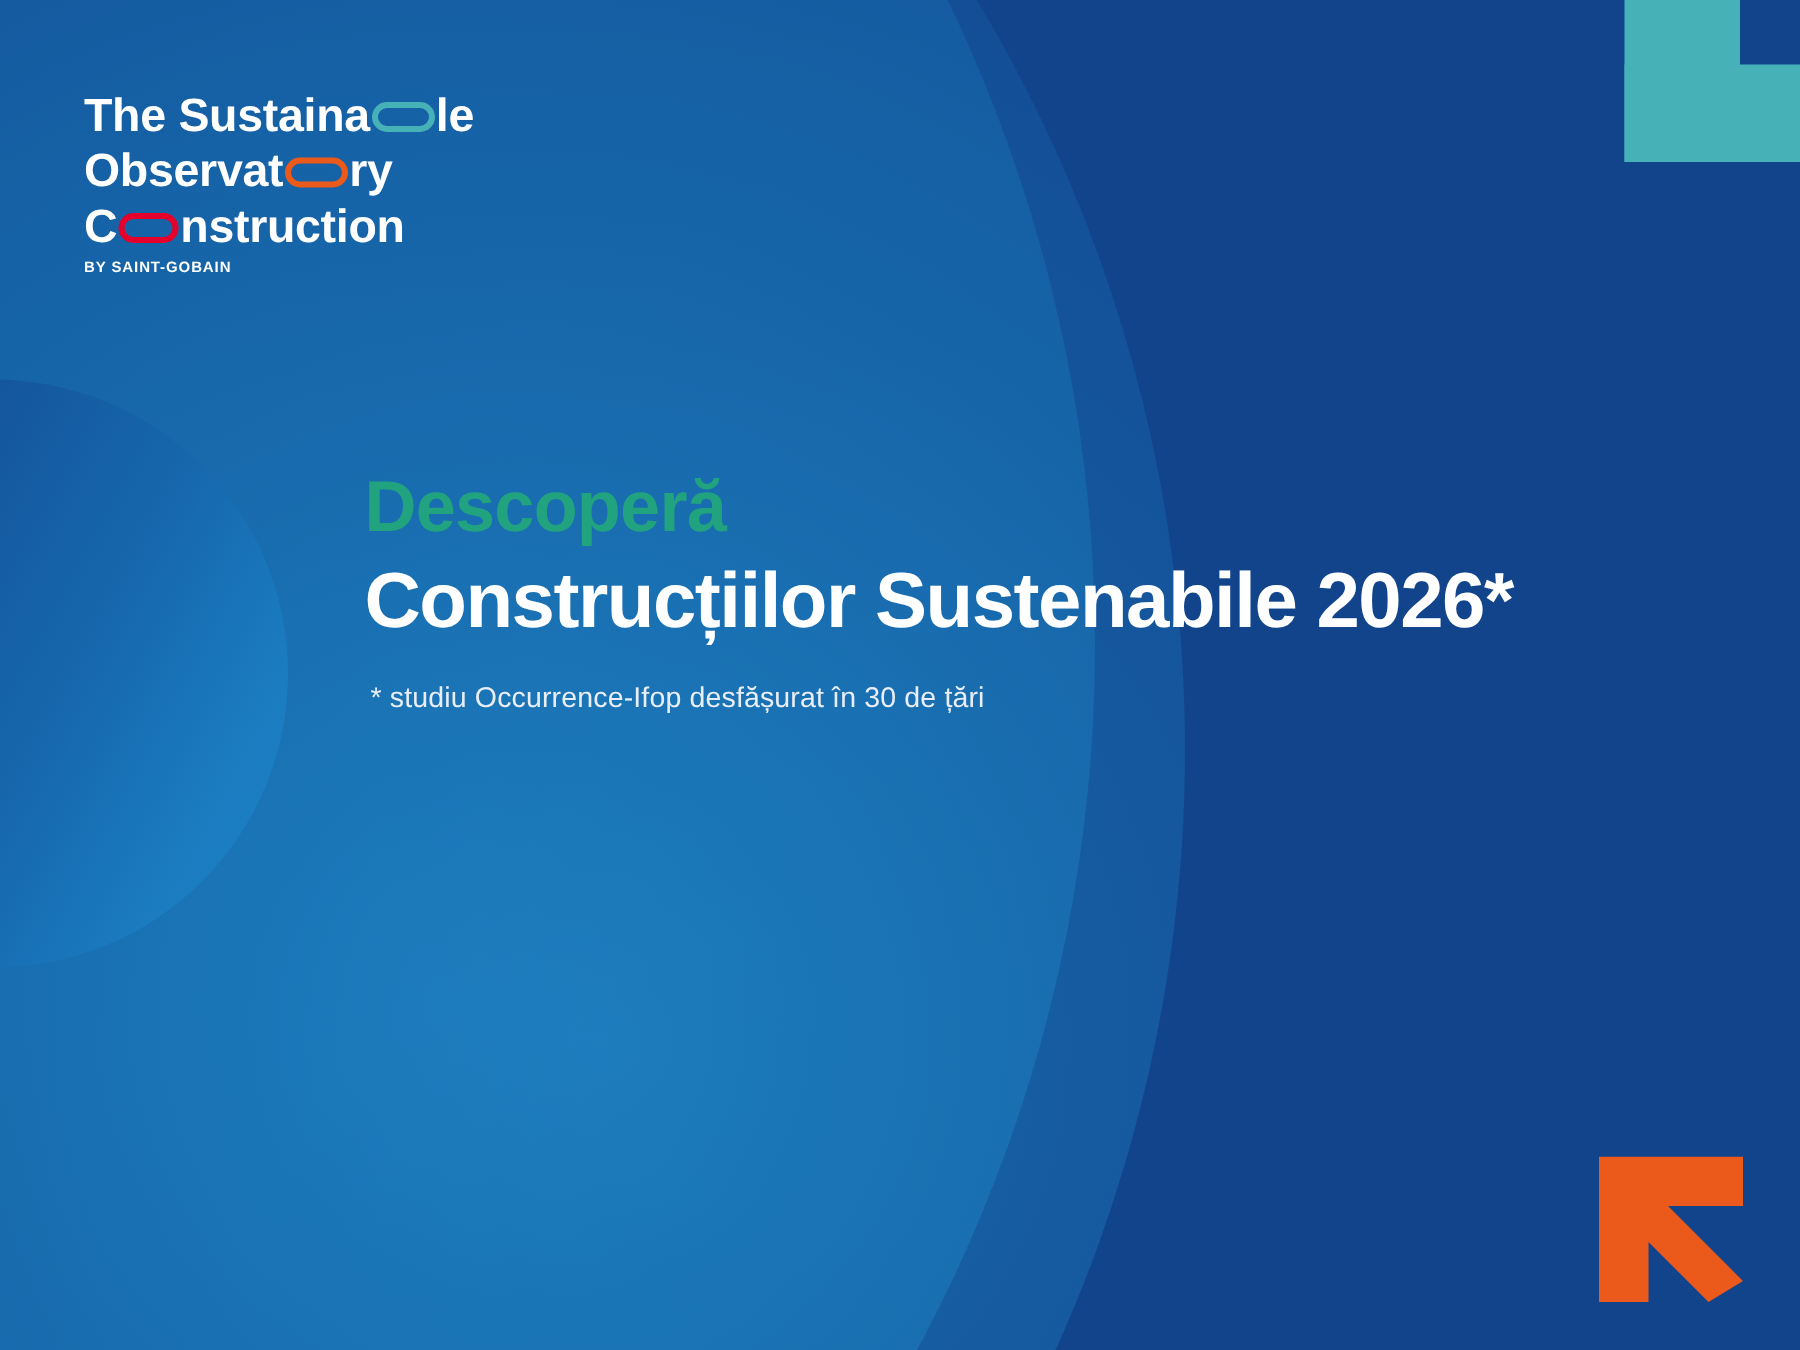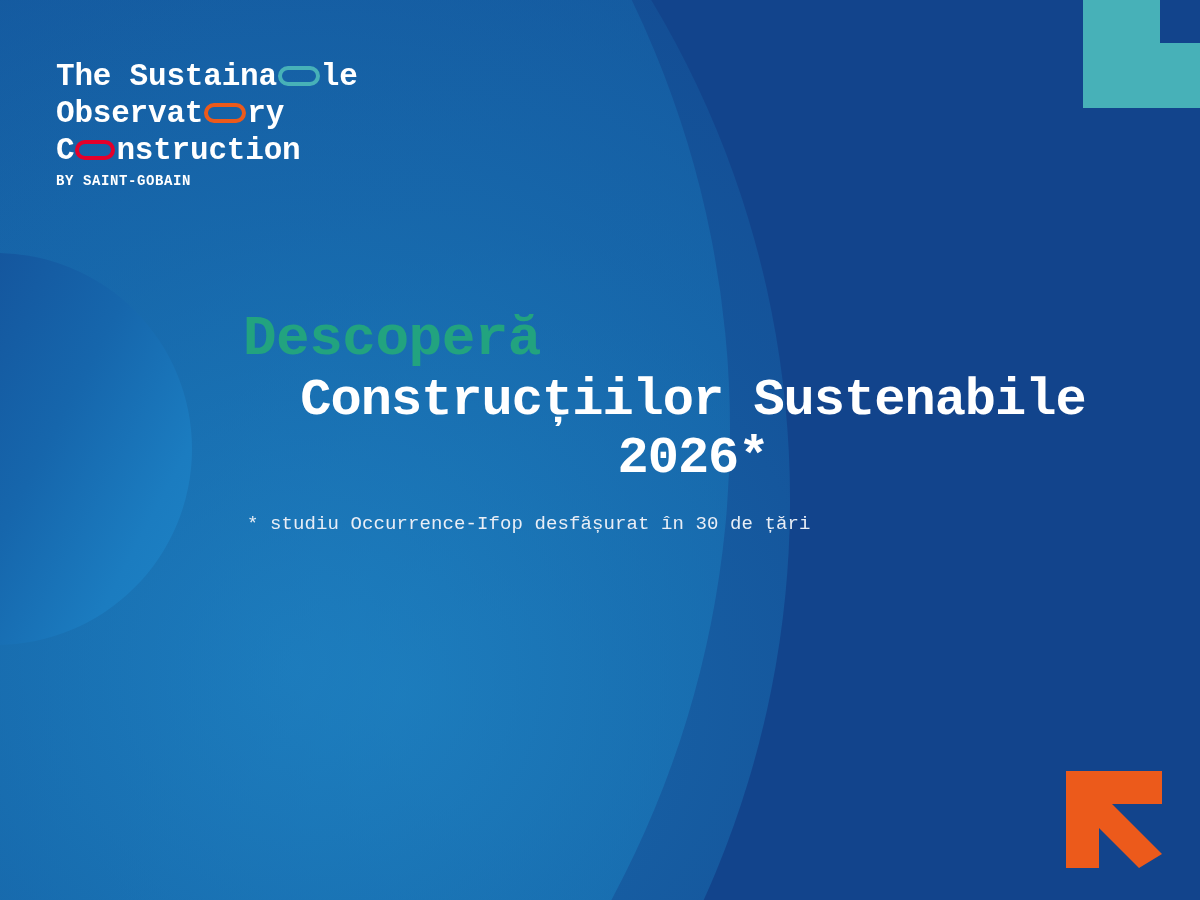--- a/index.html
+++ b/index.html
@@ -6,21 +6,21 @@
     margin: 0;
     padding: 0;
     background: #0f3f85;
   }
   .stage {
     position: relative;
     width: 1200px;
     height: 900px;
     overflow: hidden;
     background: #12448c;
-    font-family: Liberation Mono, monospace;
+    font-family: Liberation Sans, sans-serif;
     -webkit-font-smoothing: antialiased;
   }
 
   
   .bg-layer {
     position: absolute;
     inset: 0;
     overflow: hidden;
   }
 
@@ -132,56 +132,55 @@
     border: 4px solid #47b1b8;
     box-sizing: border-box;
     margin: 0 1px;
   }
   .pill.teal  { border-color: #47b1b8; width: 42px; }
   .pill.red   { border-color: #e4002b; width: 40px; }
   .pill.orange{ border-color: #ec5a1b; width: 42px; }
   .logo-sub {
     color: #ffffff;
     font-weight: 700;
-    font-size: 14px;
+    font-size: 10px;
     letter-spacing: 0.6px;
     margin-top: 4px;
   }
 
   
   .headline {
     position: absolute;
     left: 243px;
     top: 308px;
     width: 900px;
   }
   .kicker {
     color: #22a37f;
     font-weight: 700;
-    font-size: 56px;
+    font-size: 48px;
     line-height: 62px;
     letter-spacing: -0.5px;
     margin: 0;
   }
   .title-main {
     color: #ffffff;
     font-weight: 700;
     font-size: 124px;
     line-height: 122px;
     letter-spacing: -3px;
     margin: 6px 0 0 0;
   }
   .title-sub {
     color: #ffffff;
     font-weight: 700;
     font-size: 52px;
     line-height: 58px;
     letter-spacing: -1px;
     margin: 2px 0 0 0;
-    text-align: center;
   }
   .footnote {
     color: #e9eef6;
     font-weight: 400;
     font-size: 19px;
     line-height: 24px;
     letter-spacing: 0.1px;
     margin: 24px 0 4px 4px;
   }
 </style>

